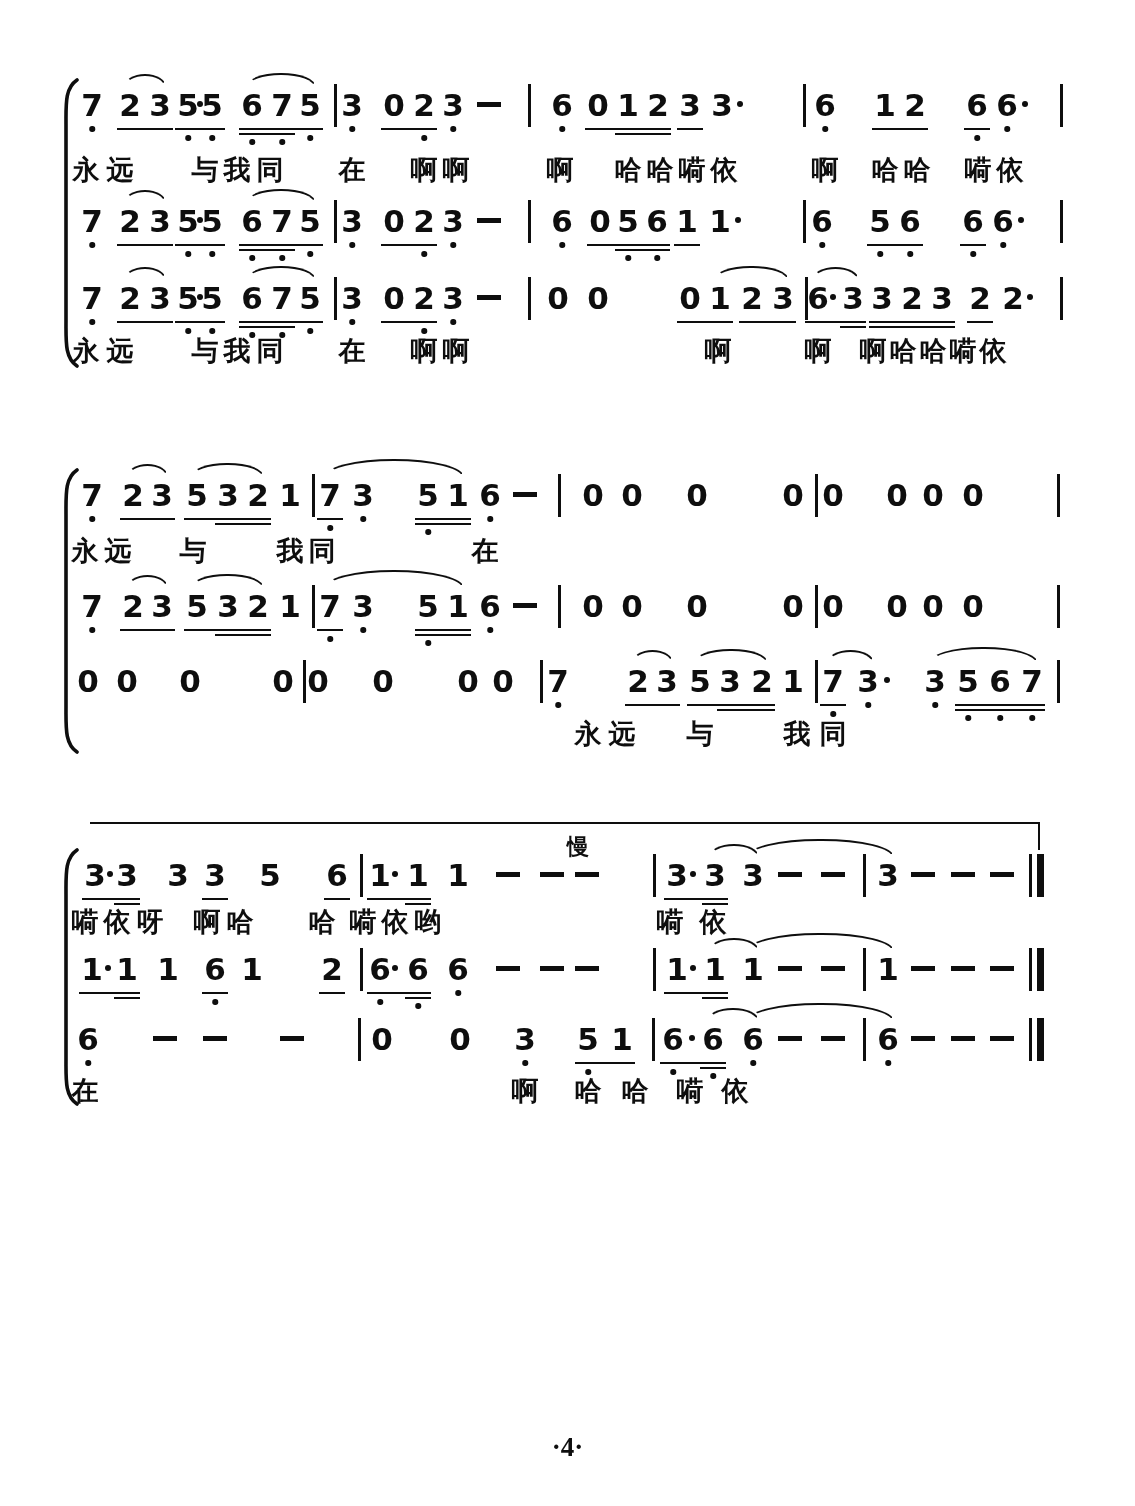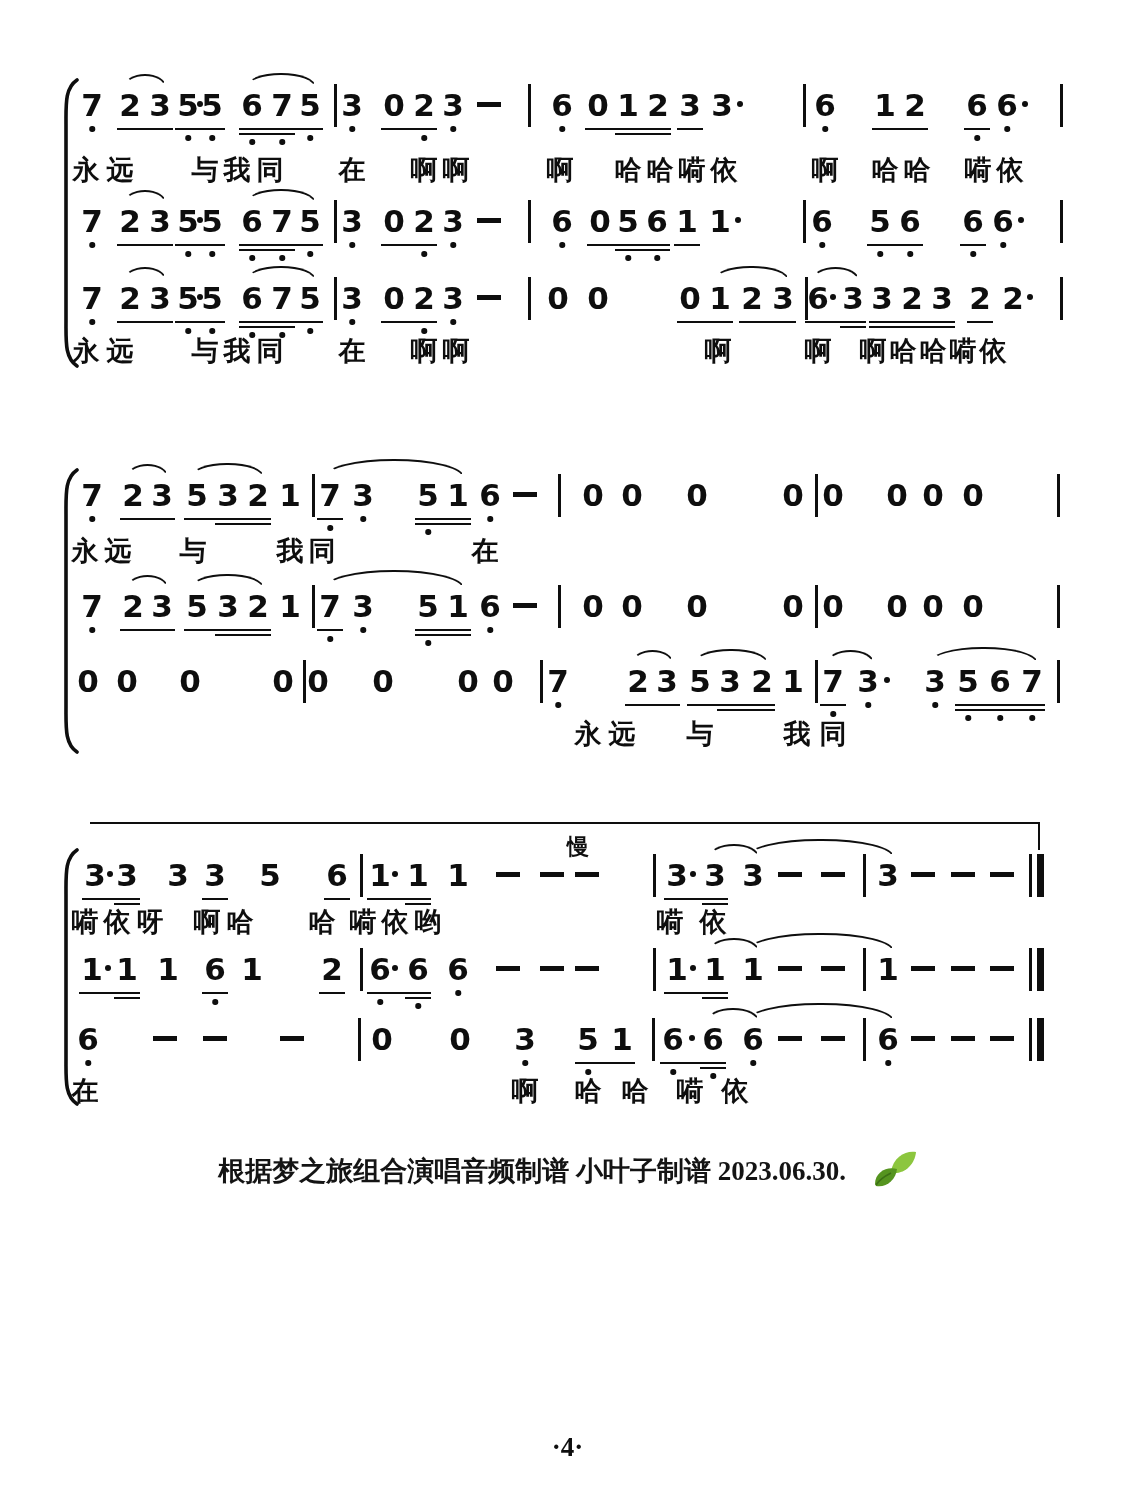--- a/index.html
+++ b/index.html
@@ -567,22 +567,14 @@
         <div class="lline" style="top: 1073px;">
           <span class="lyr" style="left: 85px;">在</span>
           <span class="lyr" style="left: 525px;">啊</span>
           <span class="lyr" style="left: 588px;">哈</span>
           <span class="lyr" style="left: 635px;">哈</span>
           <span class="lyr" style="left: 690px;">嗬</span>
           <span class="lyr" style="left: 735px;">依</span>
         </div>
       </div>
     </div>
-  <div class="footer">
-    <span>根据梦之旅组合演唱音频制谱 小叶子制谱 2023.06.30.</span>
-    <svg class="leaf" width="54" height="44" viewBox="0 0 54 44">
-      <path class="lf" d="M28 26 C30 10 44 4 53 6 C52 18 42 28 30 27 Z" fill="#8cc63e"></path>
-      <path class="lf" d="M12 38 C12 26 24 20 34 23 C33 34 23 42 13 40 Z" fill="#55941f"></path>
-      <path class="lf" d="M28 27 C22 30 16 34 13 39" fill="none" stroke-width="1.6" stroke="#3c7015"></path>
-    </svg>
-  </div>
   <div class="pagenum">·4·</div>
 </div>
 
 </body></html>

